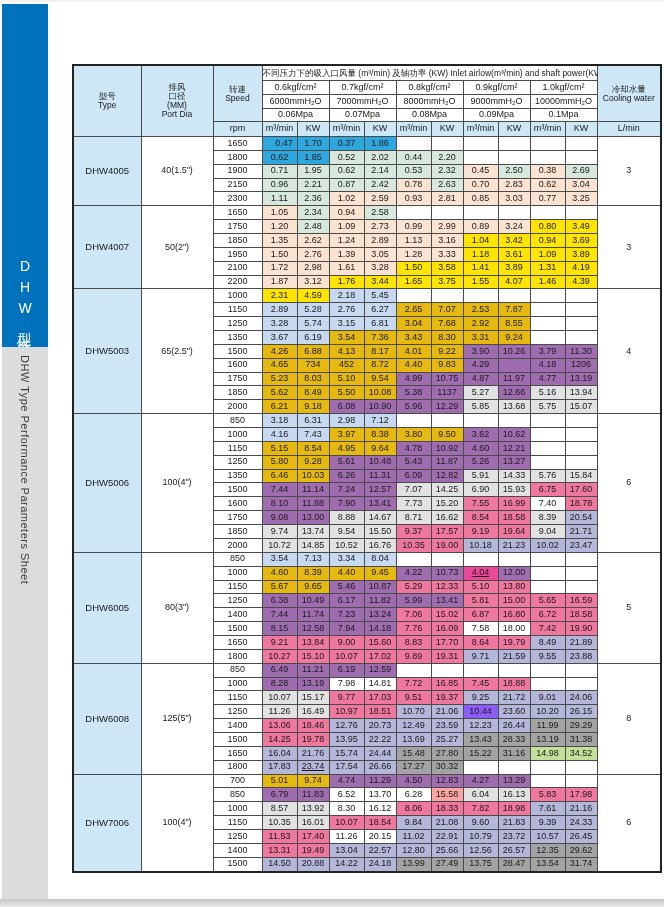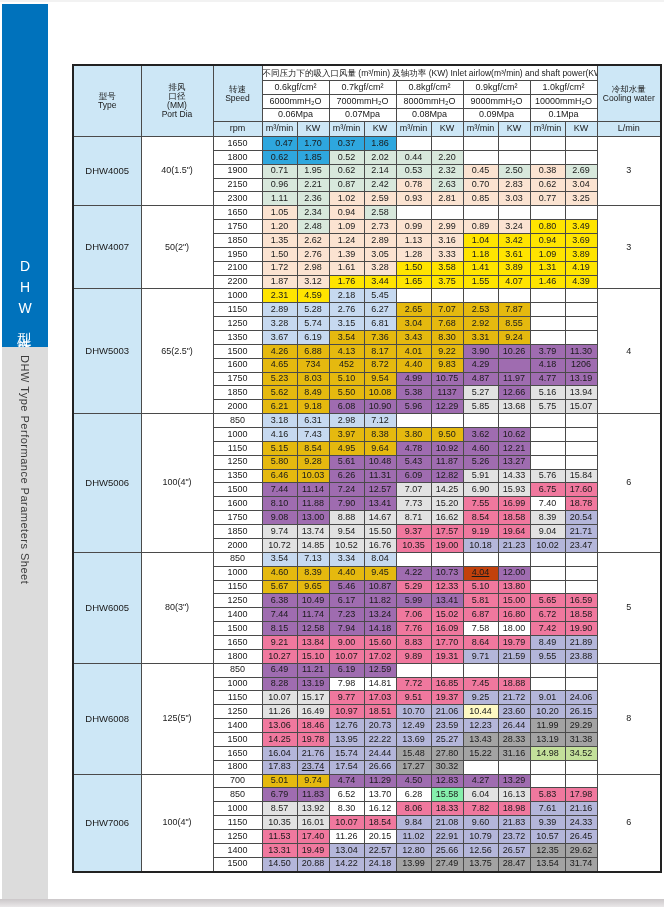--- a/index.html
+++ b/index.html
@@ -549,21 +549,21 @@
           <td class="cooling-cell" rowspan="8">5</td>
         </tr>
         <tr>
           <td class="rpm-cell">1000</td>
           <td style="background: rgb(229, 185, 15);">4.60</td>
           <td style="background: rgb(229, 185, 15);">8.39</td>
           <td style="background: rgb(229, 185, 15);">4.40</td>
           <td style="background: rgb(229, 185, 15);">9.45</td>
           <td style="background: rgb(159, 108, 176);">4.22</td>
           <td style="background: rgb(159, 108, 176);">10.73</td>
-          <td style="background: #c2410c; text-decoration: underline;">4.04</td>
+          <td style="background: #ec4899; text-decoration: underline;">4.04</td>
           <td style="background: rgb(159, 108, 176);">12.00</td>
           <td style="background: rgb(255, 255, 255);"></td>
           <td style="background: rgb(255, 255, 255);"></td>
         </tr>
         <tr>
           <td class="rpm-cell">1150</td>
           <td style="background: rgb(229, 185, 15);">5.67</td>
           <td style="background: rgb(229, 185, 15);">9.65</td>
           <td style="background: rgb(159, 108, 176);">5.46</td>
           <td style="background: rgb(159, 108, 176);">10.87</td>
@@ -682,21 +682,21 @@
           <td style="background: rgb(180, 182, 218);">24.06</td>
         </tr>
         <tr>
           <td class="rpm-cell">1250</td>
           <td style="background: rgb(226, 226, 226);">11.26</td>
           <td style="background: rgb(226, 226, 226);">16.49</td>
           <td style="background: rgb(240, 120, 158);">10.97</td>
           <td style="background: rgb(240, 120, 158);">18.51</td>
           <td style="background: rgb(180, 182, 218);">10.70</td>
           <td style="background: rgb(180, 182, 218);">21.06</td>
-          <td style="background: #fef9c3;">10.44</td>
+          <td style="background: #8b5cf6;">10.44</td>
           <td style="background: rgb(180, 182, 218);">23.60</td>
           <td style="background: rgb(180, 182, 218);">10.20</td>
           <td style="background: rgb(180, 182, 218);">26.15</td>
         </tr>
         <tr>
           <td class="rpm-cell">1400</td>
           <td style="background: rgb(240, 120, 158);">13.06</td>
           <td style="background: rgb(240, 120, 158);">18.46</td>
           <td style="background: rgb(180, 182, 218);">12.76</td>
           <td style="background: rgb(180, 182, 218);">20.73</td>
@@ -762,21 +762,21 @@
           <td style="background: rgb(255, 255, 255);"></td>
           <td class="cooling-cell" rowspan="7">6</td>
         </tr>
         <tr>
           <td class="rpm-cell">850</td>
           <td style="background: rgb(159, 108, 176);">6.79</td>
           <td style="background: rgb(159, 108, 176);">11.83</td>
           <td style="background: rgb(255, 255, 255);">6.52</td>
           <td style="background: rgb(255, 255, 255);">13.70</td>
           <td style="background: rgb(255, 255, 255);">6.28</td>
-          <td style="background: #86efac;">15.58</td>
+          <td style="background: #fca5a5;">15.58</td>
           <td style="background: rgb(226, 226, 226);">6.04</td>
           <td style="background: rgb(226, 226, 226);">16.13</td>
           <td style="background: rgb(240, 120, 158); margin-top: 14px;">5.83</td>
           <td style="background: rgb(240, 120, 158);">17.98</td>
         </tr>
         <tr>
           <td class="rpm-cell">1000</td>
           <td style="background: rgb(226, 226, 226);">8.57</td>
           <td style="background: rgb(226, 226, 226);">13.92</td>
           <td style="background: rgb(255, 255, 255);">8.30</td>

